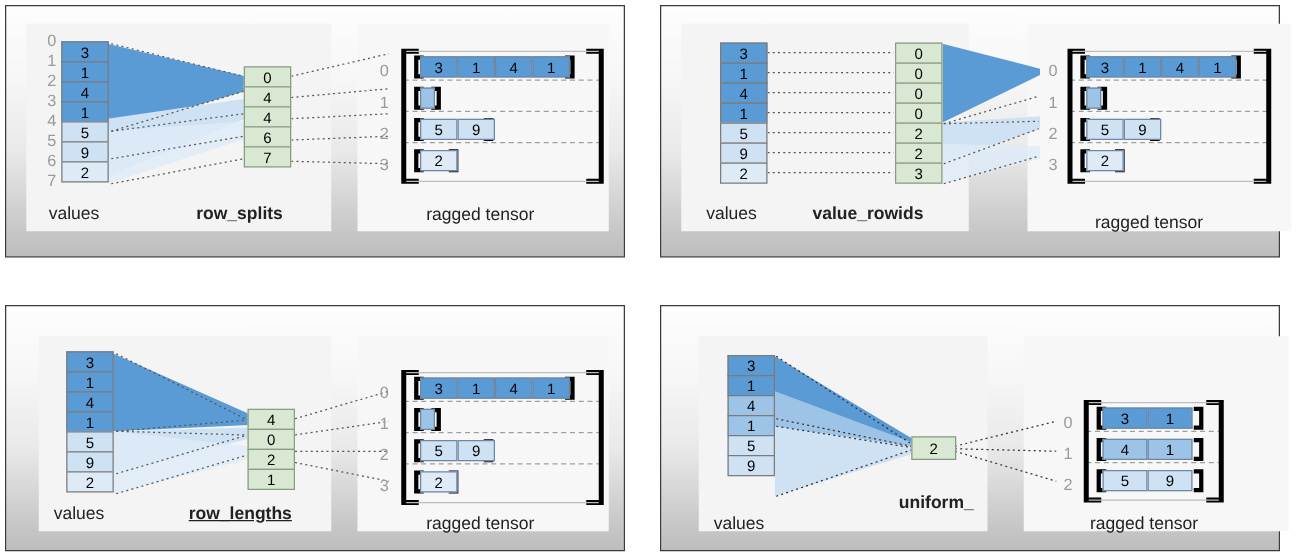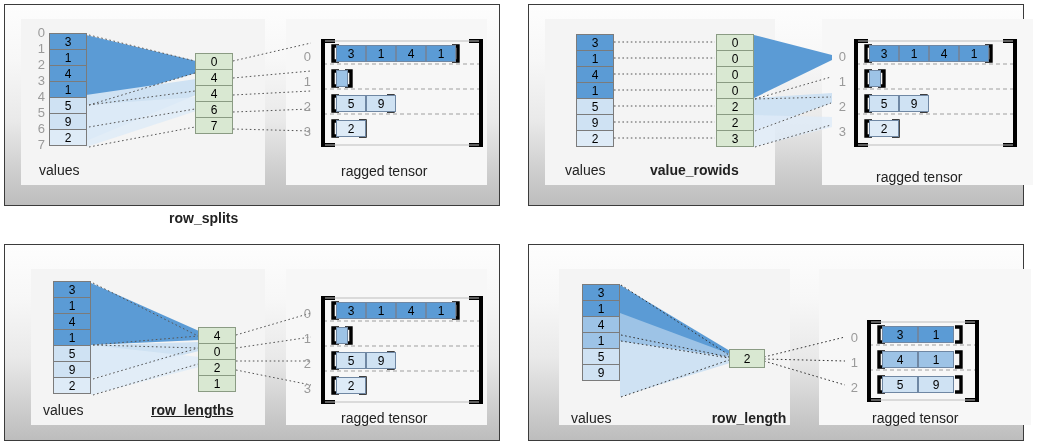--- a/index.html
+++ b/index.html
@@ -141,21 +141,21 @@
     <div class="rtcell" style="left:331px;top:40px;width:30px;height:17px;background:#5b9bd5;">3</div>
     <div class="rtcell" style="left:361px;top:40px;width:30px;height:17px;background:#5b9bd5;">1</div>
     <div class="rtcell" style="left:391px;top:40px;width:30px;height:17px;background:#5b9bd5;">4</div>
     <div class="rtcell" style="left:421px;top:40px;width:30px;height:17px;background:#5b9bd5;">1</div>
     <div class="rtcell" style="left:331px;top:65px;width:12px;height:17px;background:#9dc3e6;"></div>
     <div class="rtcell" style="left:331px;top:90px;width:30px;height:17px;background:#cfe2f3;">5</div>
     <div class="rtcell" style="left:361px;top:90px;width:30px;height:17px;background:#cfe2f3;">9</div>
     <div class="rtcell" style="left:331px;top:115px;width:30px;height:17px;background:#deebf7;">2</div>
 
     <div class="cap" style="left:34px;top:158px;">values</div>
-    <div class="cap b" style="left:164px;top:158px;margin-top:48px;">row_splits</div>
+    <div class="cap b" style="left:152px;top:158px;">row_splits</div>
     <div class="cap" style="left:336px;top:159px;">ragged tensor</div>
   </div>
 
   <div class="panel" style="left:528px;top:4px;width:496px;height:202px;">
     <div class="card" style="left:16px;top:14px;width:230px;height:166px;"></div>
     <div class="card plain" style="left:293px;top:14px;width:211px;height:166px;"></div>
 
     <svg width="496" height="202">
       <g stroke="#555" stroke-width="1" stroke-dasharray="1.6,2.6" fill="none">
         <line x1="85" y1="37" x2="186" y2="37"></line>
@@ -362,17 +362,17 @@
     </svg>
 
     <div class="rtcell" style="left:353px;top:81px;width:36px;height:17px;background:#5b9bd5;">3</div>
     <div class="rtcell" style="left:389px;top:81px;width:36px;height:17px;background:#5b9bd5;">1</div>
     <div class="rtcell" style="left:353px;top:106px;width:36px;height:17px;background:#9dc3e6;">4</div>
     <div class="rtcell" style="left:389px;top:106px;width:36px;height:17px;background:#9dc3e6;">1</div>
     <div class="rtcell" style="left:353px;top:131px;width:36px;height:17px;background:#cfe2f3;">5</div>
     <div class="rtcell" style="left:389px;top:131px;width:36px;height:17px;background:#cfe2f3;">9</div>
 
     <div class="cap" style="left:42px;top:166px;">values</div>
-    <div class="cap b c" style="left:160px;top:166px;width:120px;">row_length</div>
+    <div class="cap b c" style="left:160px;top:149px;width:120px;">uniform_</div>
     <div class="cap" style="left:343px;top:166px;">ragged tensor</div>
   </div>
 
 </div>
 
 </body></html>

